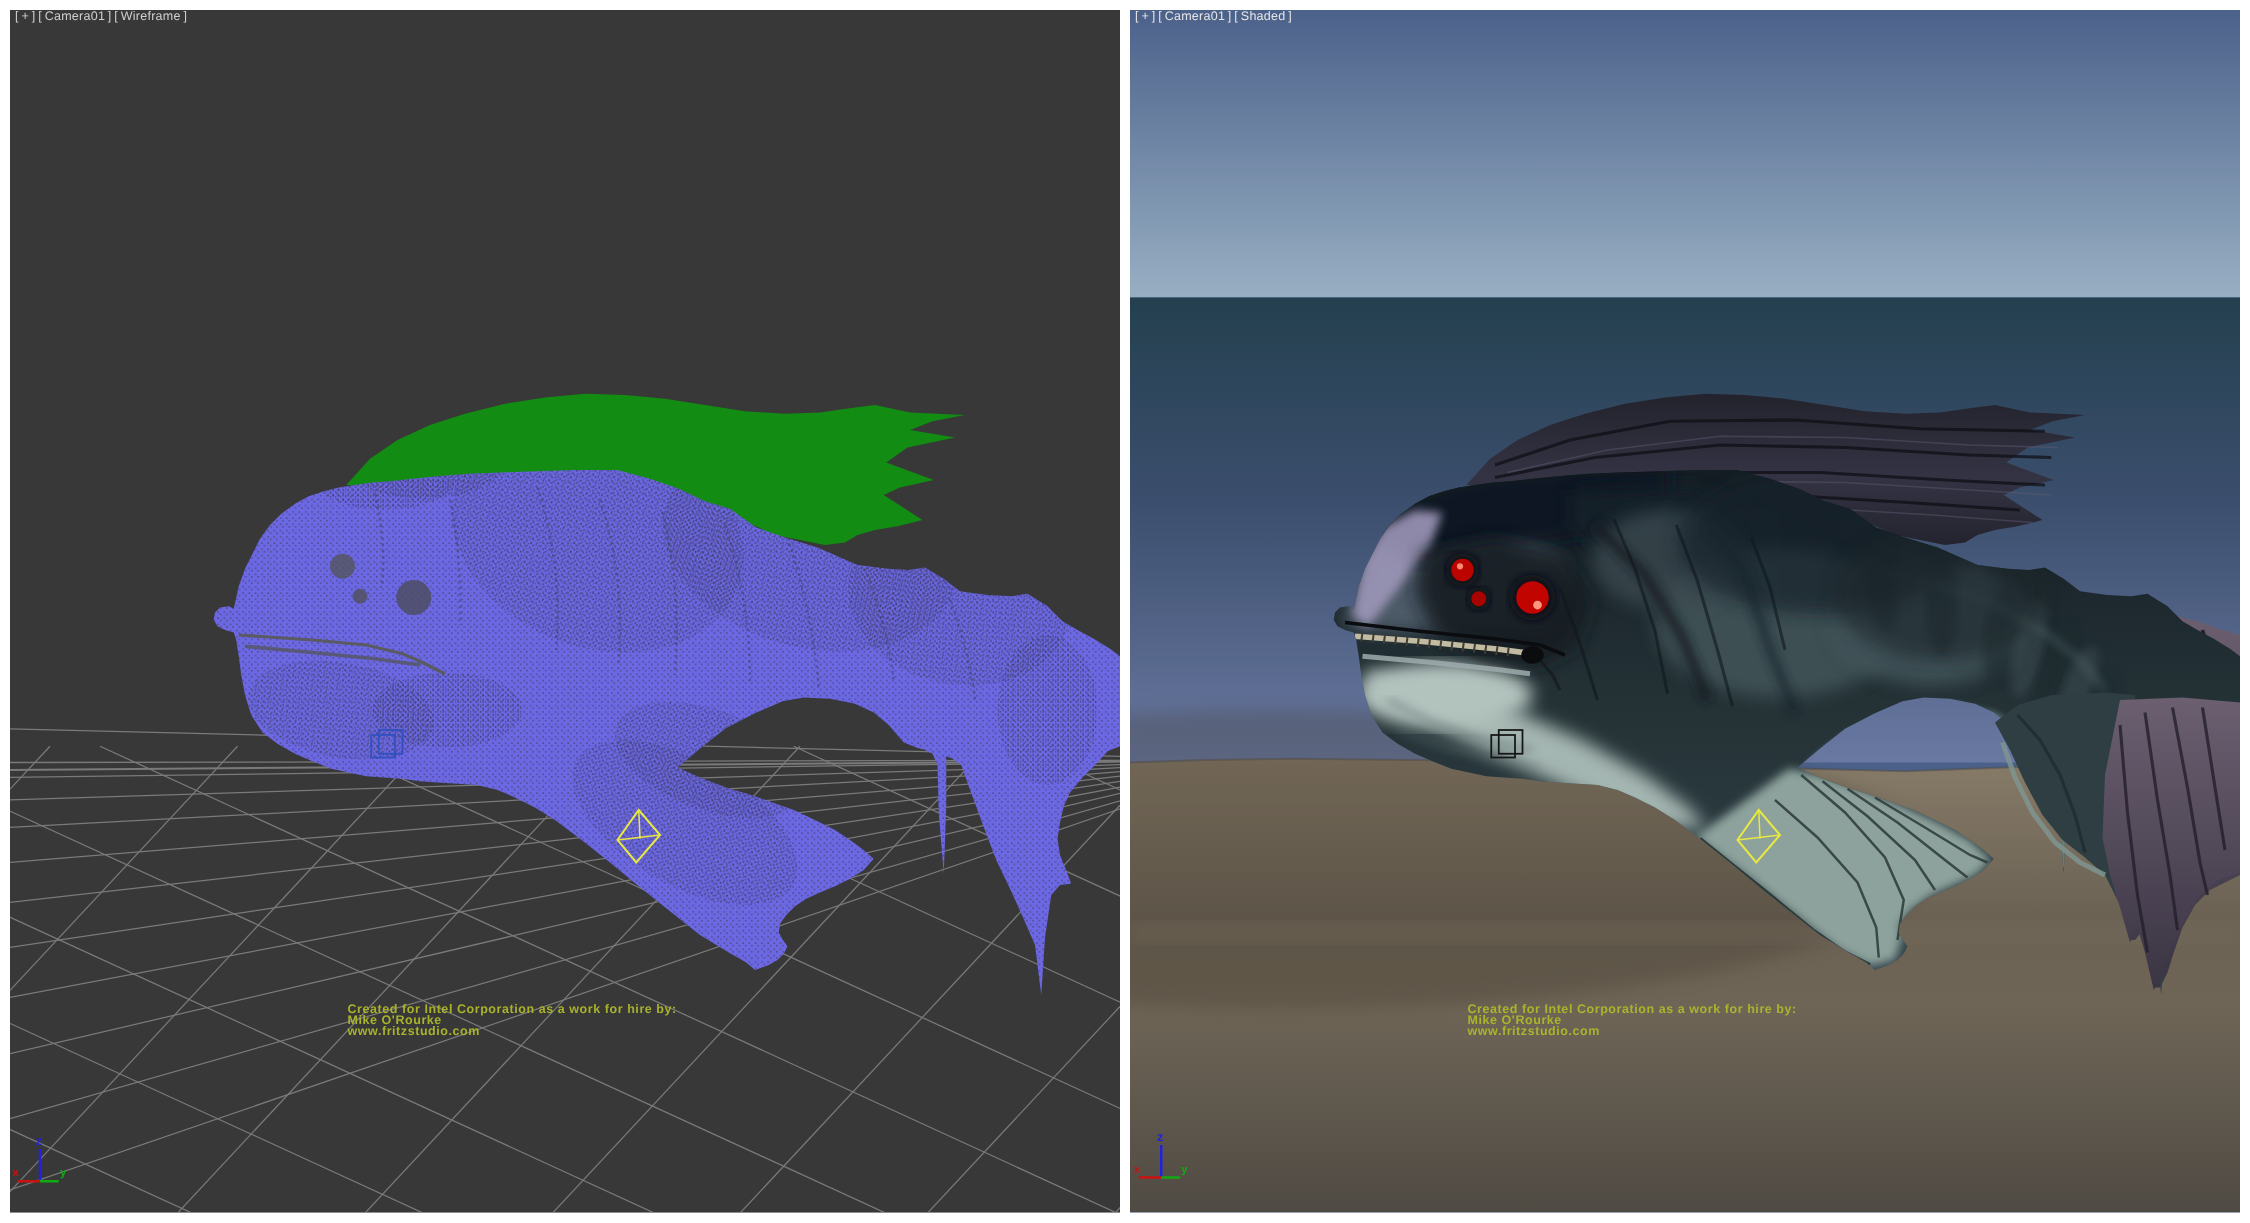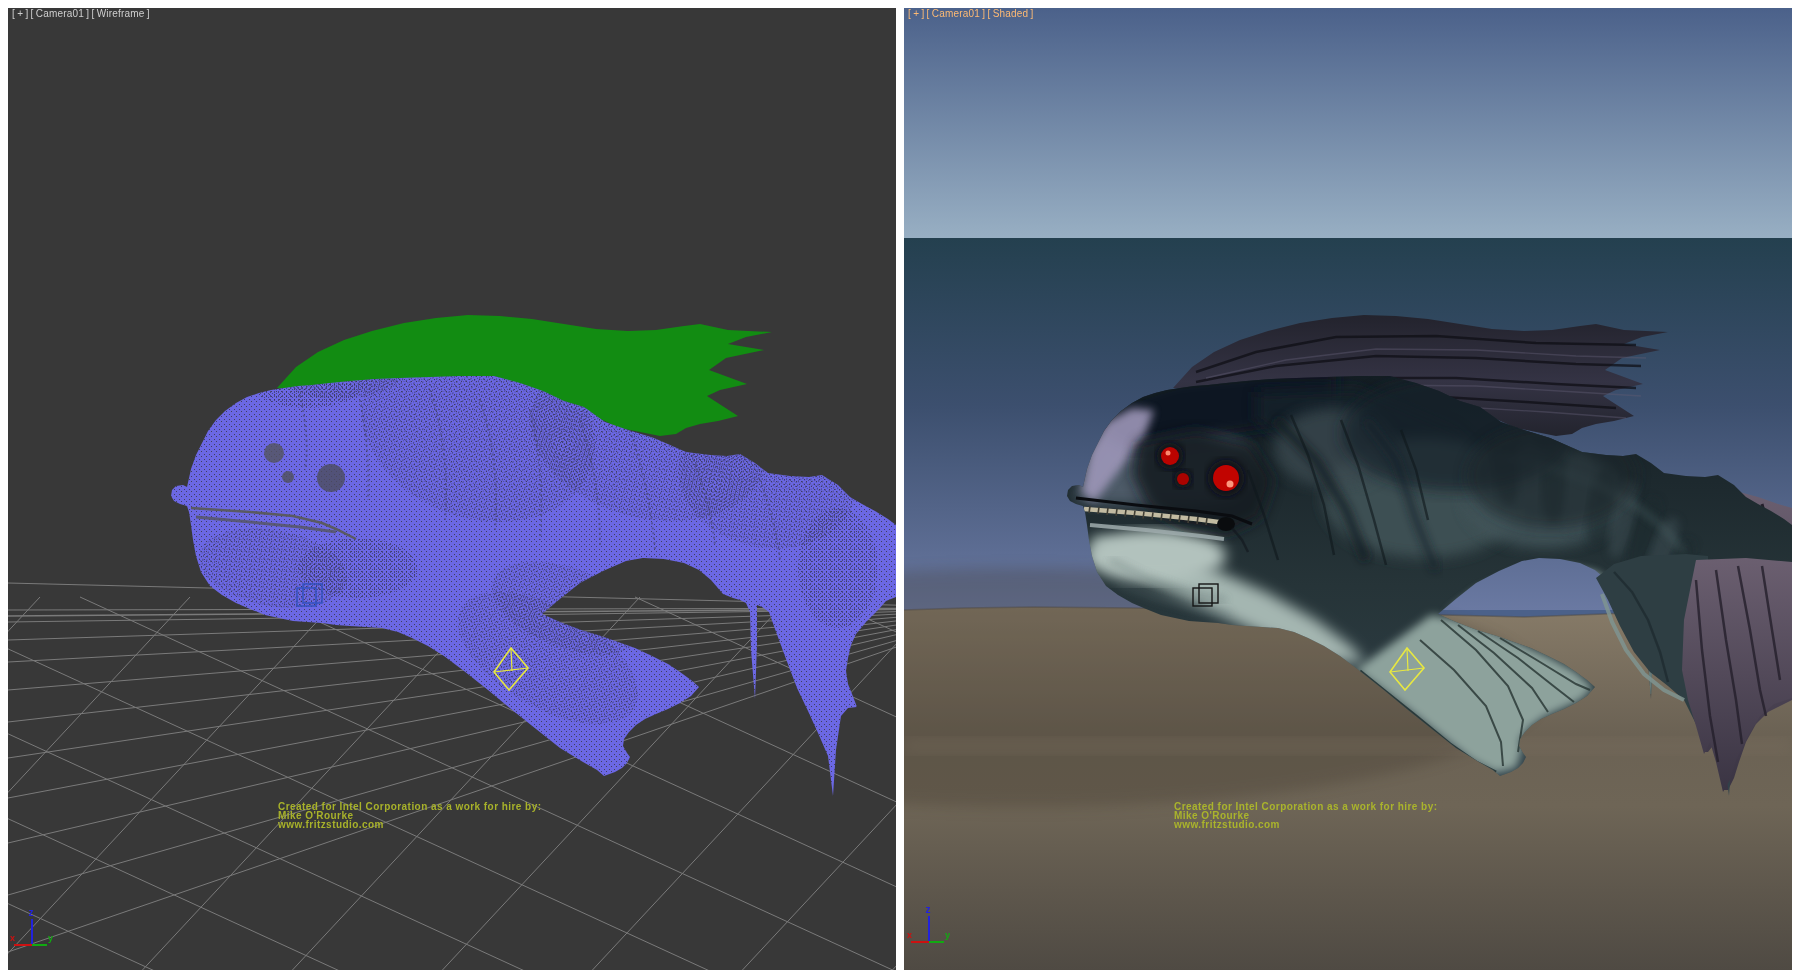--- a/index.html
+++ b/index.html
@@ -272,12 +272,12 @@
       <text x="270" y="802" fill="#aab42c" font-size="10" letter-spacing="0.45" font-weight="bold" font-family="Liberation Sans, sans-serif">Created for Intel Corporation as a work for hire by:</text>
       <text x="270" y="811" fill="#aab42c" font-size="10" letter-spacing="0.45" font-weight="bold" font-family="Liberation Sans, sans-serif">Mike O'Rourke</text>
       <text x="270" y="820" fill="#aab42c" font-size="10" letter-spacing="0.45" font-weight="bold" font-family="Liberation Sans, sans-serif">www.fritzstudio.com</text>
       <line x1="25" y1="934" x2="25" y2="908" stroke="#2222dd" stroke-width="2"></line>
       <line x1="7" y1="934" x2="25" y2="934" stroke="#cc1111" stroke-width="2"></line>
       <line x1="25" y1="934" x2="40" y2="934" stroke="#11aa11" stroke-width="2"></line>
       <text x="24" y="905" fill="#2222dd" font-size="10" font-weight="bold" text-anchor="middle">z</text>
       <text x="3" y="930" fill="#cc1111" font-size="9" font-weight="bold">x</text>
       <text x="41" y="930" fill="#11aa11" font-size="9" font-weight="bold">y</text>
     </svg>
-<div class="hdr" style="color:#fdba74">[ + ] [ Camera01 ] [ Shaded ]</div></div>
+<div class="hdr" style="color:#e5e5e5">[ + ] [ Camera01 ] [ Shaded ]</div></div>
 </body></html>

